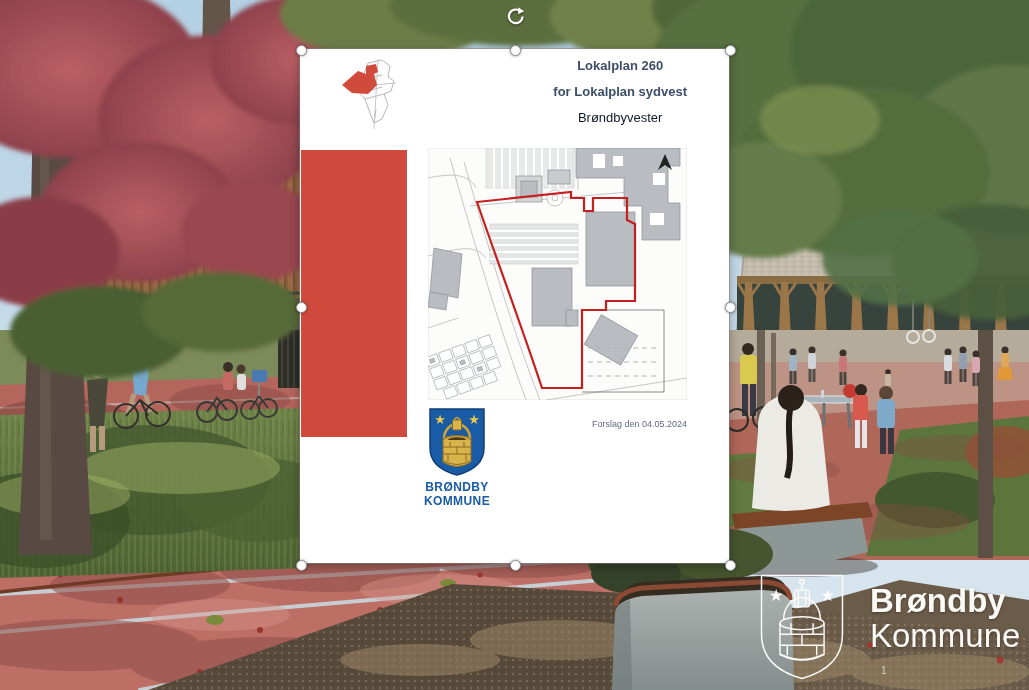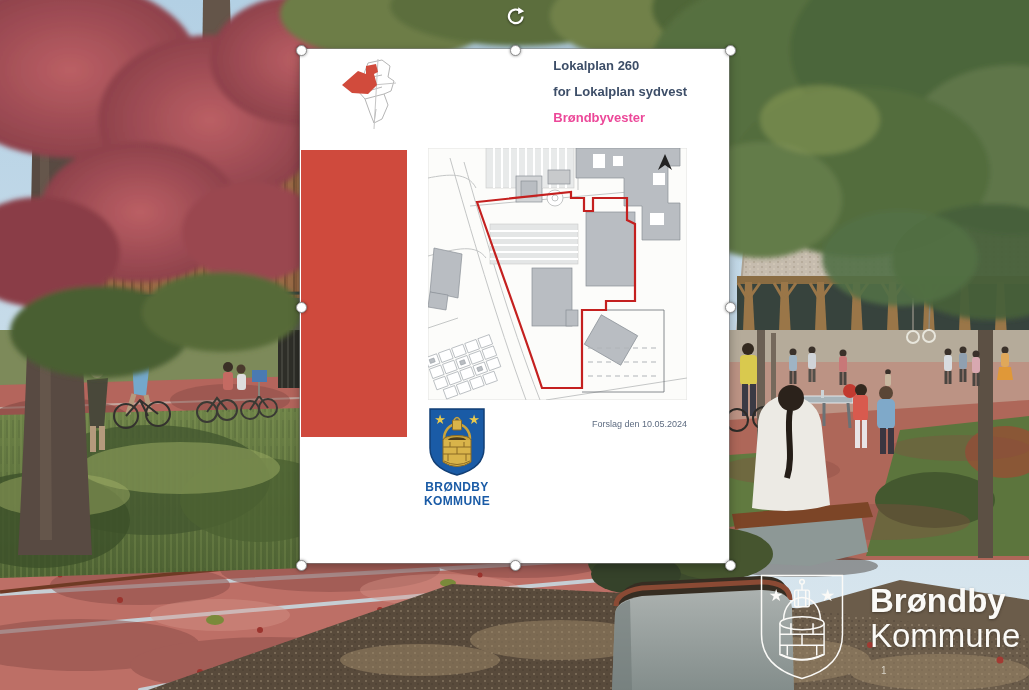--- a/index.html
+++ b/index.html
@@ -4,23 +4,23 @@
 <style>
   html,body{margin:0;padding:0;background:#222;}
   #stage{position:relative;width:1029px;height:690px;overflow:hidden;
     font-family:"Liberation Sans","DejaVu Sans",sans-serif;}
   #bg{position:absolute;left:0;top:0;z-index:1;}
 
   
   #doc{position:absolute;left:300px;top:49px;width:429px;height:514px;background:#fff;
     z-index:10;box-shadow:0 3px 10px rgba(0,0,0,.35);outline:1px solid rgba(130,130,130,.55);}
   #locator{position:absolute;left:38px;top:8px;width:72px;height:82px;}
-  #titleblock{position:absolute;right:42px;top:4px;text-align:left;color:var(--title-blue);}
+  #titleblock{position:absolute;right:42px;top:4px;text-align:center;color:var(--title-blue);}
   #titleblock .t{font-size:13px;font-weight:bold;line-height:26px;}
-  #titleblock .s{font-size:13px;font-weight:bold;line-height:26px;color:#ec4899;}
+  #titleblock .s{font-size:13px;font-weight:normal;line-height:26px;color:#0f172a;}
   #redbar{position:absolute;left:1px;top:101px;width:106px;height:287px;background:var(--accent-red);}
   #sitemap{position:absolute;left:128px;top:99px;width:259px;height:252px;}
   #datenote{position:absolute;right:42px;top:370px;font-size:9px;color:var(--date-gray);}
   #crest{position:absolute;left:127px;top:357px;width:60px;height:72px;}
   #crestcap{position:absolute;left:97px;top:431px;width:120px;text-align:center;
     color:var(--logo-blue);font-weight:bold;font-size:12px;line-height:14px;letter-spacing:.4px;}
 
   
   .handle{position:absolute;width:9px;height:9px;border-radius:50%;background:#fff;
     border:1px solid #8f8f8f;box-shadow:0 0 3px rgba(0,0,0,.45);z-index:20;}
@@ -444,21 +444,21 @@
       <g stroke="#b0b4b8" stroke-width="1" stroke-dasharray="5,4">
         <path d="M160,200 H232"></path>
           <path d="M160,214 H232"></path>
           <path d="M160,228 H232"></path>
       </g>
 
       <path d="M49,54 L143,44 L143,50 L156,50 L156,63 L165,63 L165,50 L199,50 L199,72 L207,76 L207,153 L178,153 L178,162 L154,162 L154,240 L114,240 C96,185 71,118 49,54 Z" fill="none" stroke="var(--boundary-red)" stroke-width="2.2"></path>
       <polygon points="237,6 230,22 237,17 244,22" fill="#222"></polygon>
     </svg>
 
-    <div id="datenote">Forslag den 10.05.2024</div>
+    <div id="datenote">Forslag den 04.05.2024</div>
 
     <svg id="crest" viewBox="0 0 60 72">
       <path d="M3,3 H57 V42 Q57 62 30 69 Q3 62 3 42 Z" fill="var(--logo-blue)" stroke="#123f75" stroke-width="1.5"></path>
       <text x="13" y="18" font-size="13" fill="#e9c94e" text-anchor="middle" font-family="DejaVu Sans">★</text>
       <text x="47" y="18" font-size="13" fill="#e9c94e" text-anchor="middle" font-family="DejaVu Sans">★</text>
       <path d="M17,33 A13,15 0 0 1 43,33" fill="none" stroke="#caa43c" stroke-width="2.5"></path>
       <rect x="25.5" y="14" width="9" height="10" rx="1" fill="#d9b44a" stroke="#8a6a24" stroke-width="1"></rect>
       <path d="M27,14 Q30,9 33,14" fill="none" stroke="#caa43c" stroke-width="1.5"></path>
       <ellipse cx="30" cy="34" rx="14" ry="4.5" fill="#caa43c" stroke="#8a6a24" stroke-width="1"></ellipse>
       <ellipse cx="30" cy="34" rx="9" ry="2.8" fill="#4a3a1a"></ellipse>

